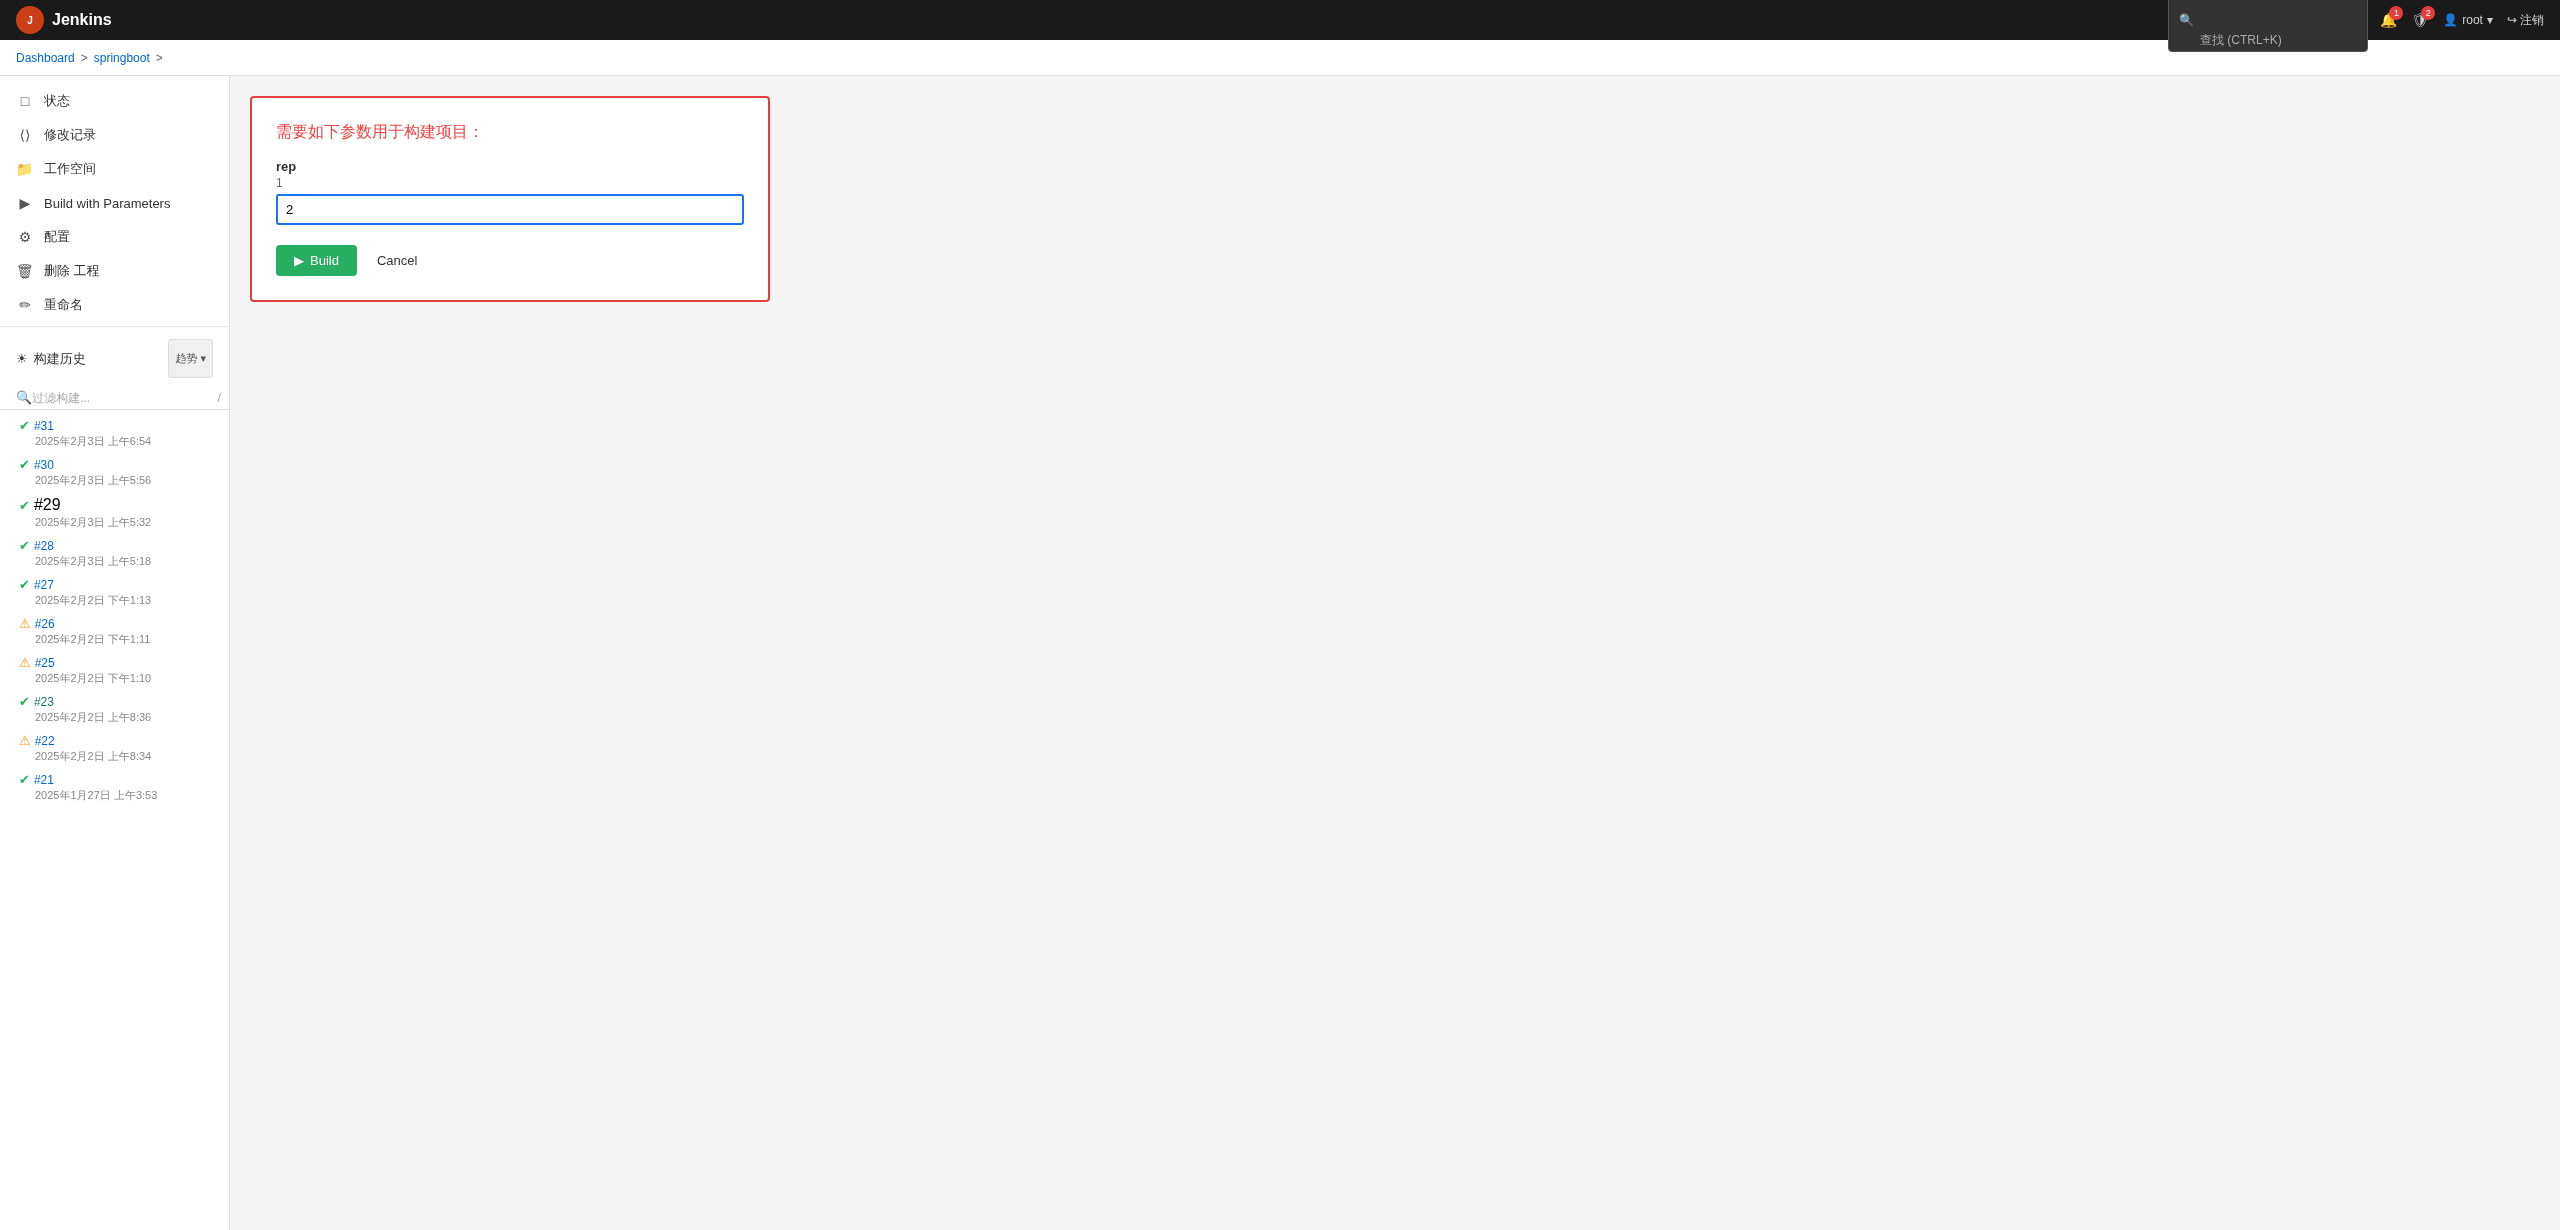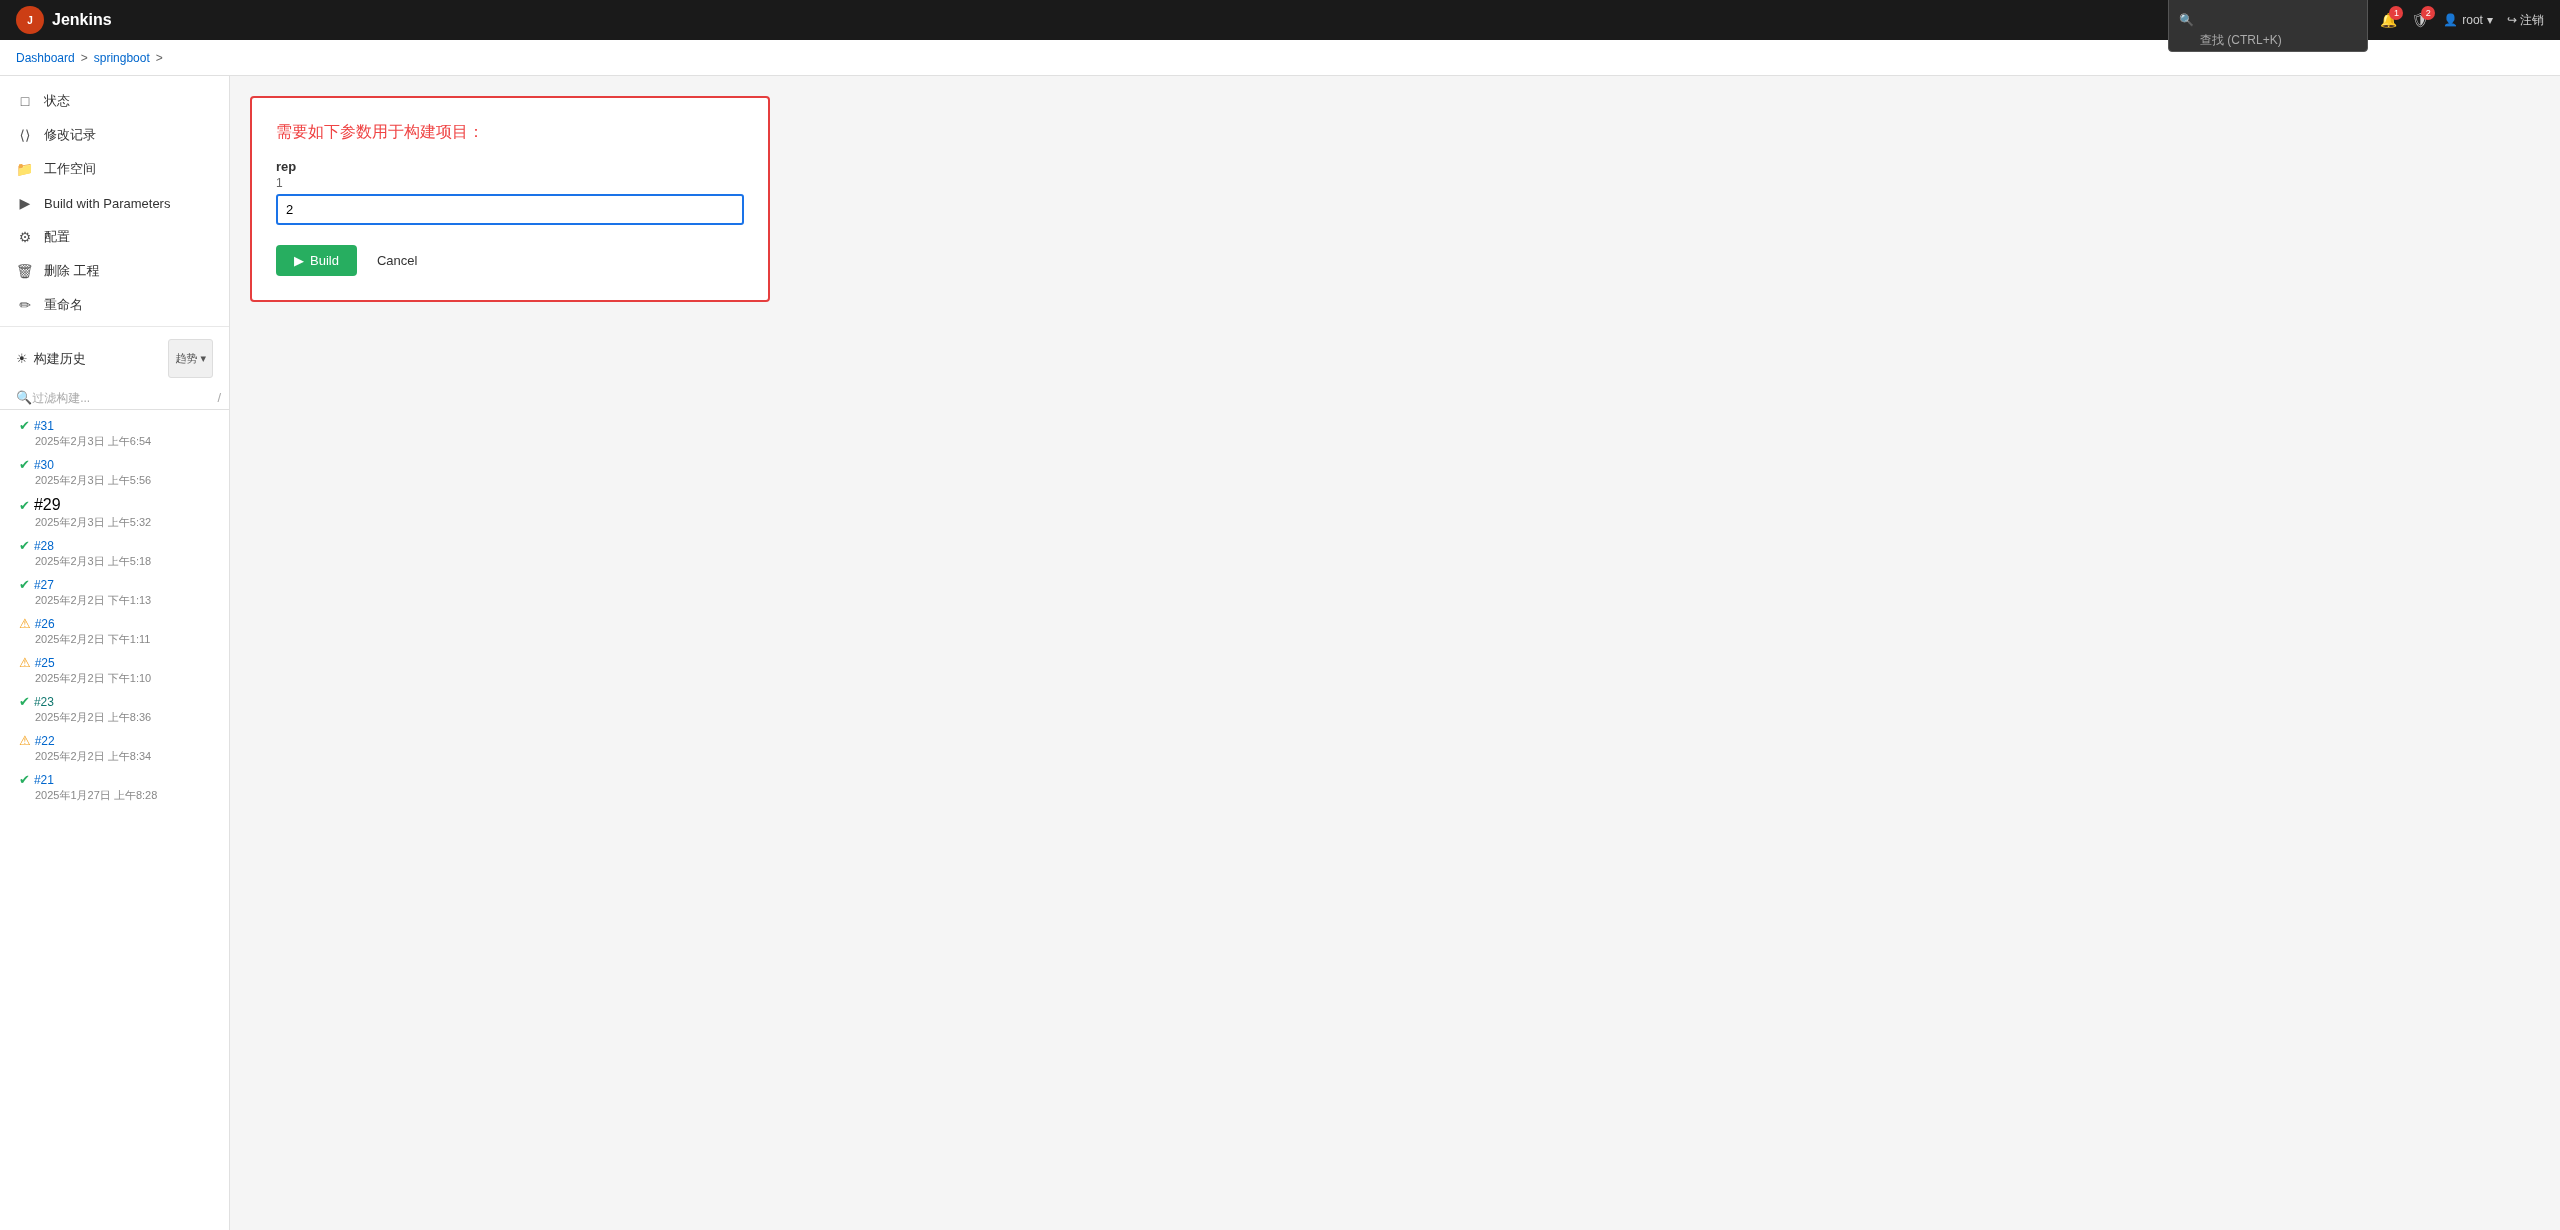--- a/index.html
+++ b/index.html
@@ -445,21 +445,21 @@
       <span class="status-icon-warning">⚠</span>
       <a href="#" style="color:#0066cc;font-size:12px;text-decoration:none;">#22</a>
     </div>
     <div class="build-date">2025年2月2日 上午8:34</div>
   </div>
         <div class="build-list-item">
     <div class="build-number">
       <span class="status-icon-success">✔</span>
       <a href="#" style="color:#0066cc;font-size:12px;text-decoration:none;">#21</a>
     </div>
-    <div class="build-date">2025年1月27日 上午8:28</div>
+    <div class="build-date">2025年1月27日 上午3:53</div>
   </div>
       </div>
   </div>
 
   <div class="content-area">
 
     <div class="build-panel">
       <div class="build-panel-subtitle">需要如下参数用于构建项目：</div>
 
 

